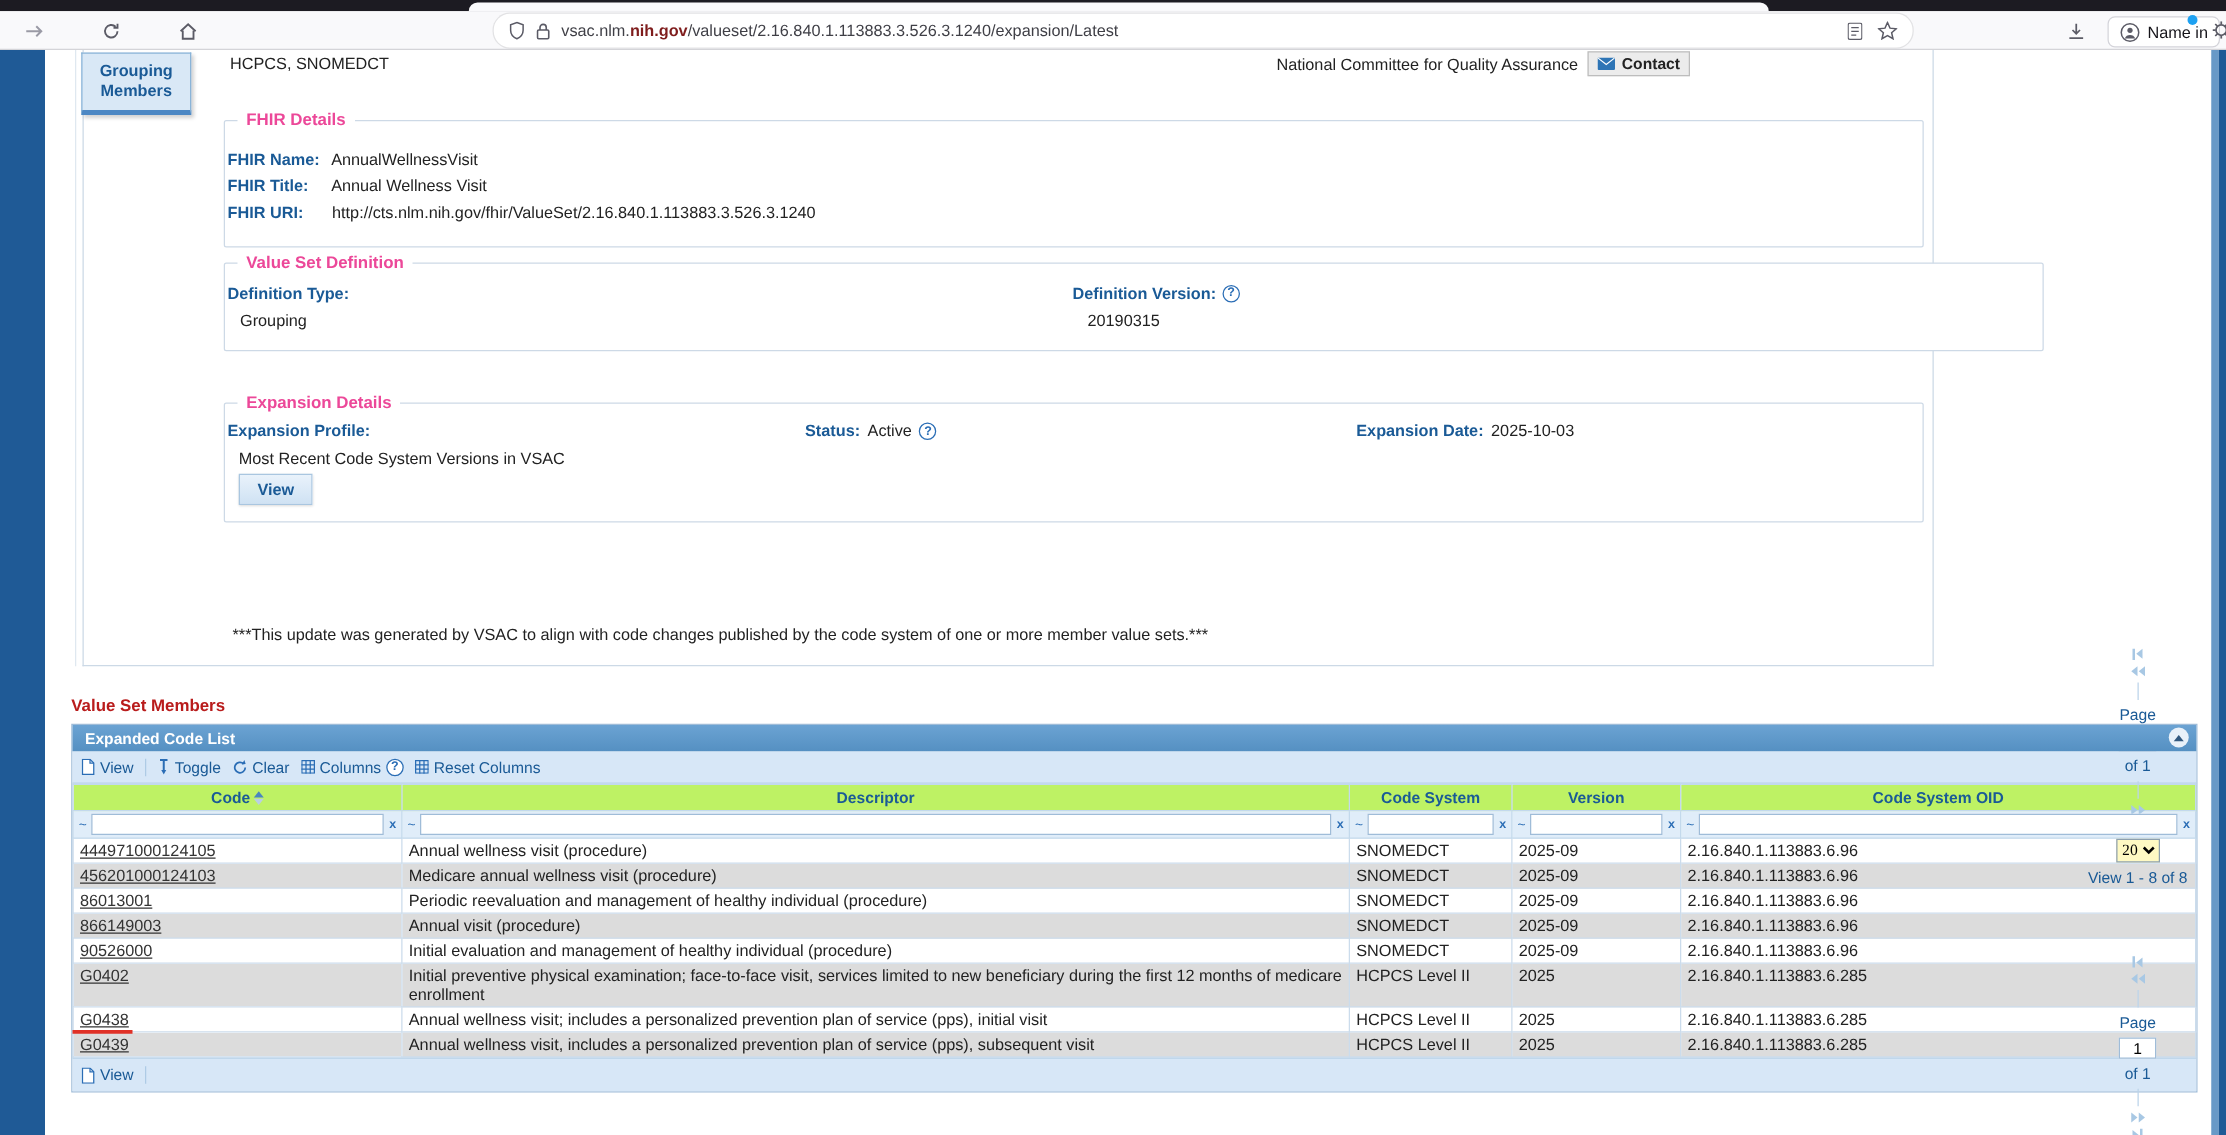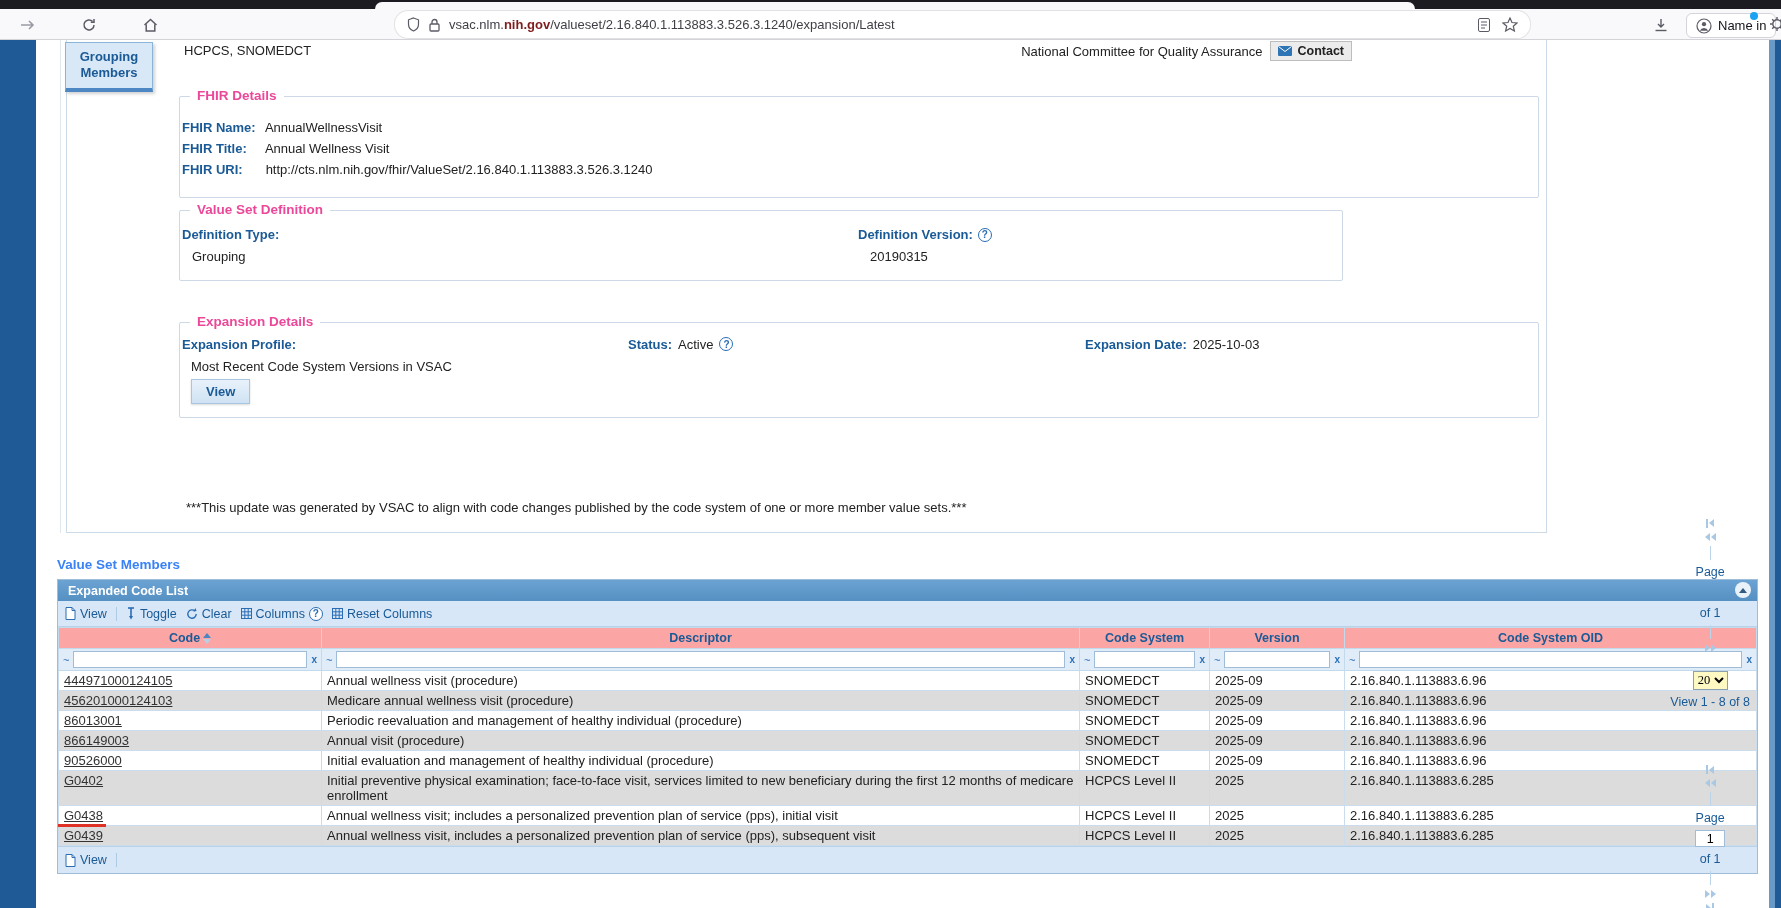--- a/index.html
+++ b/index.html
@@ -34,49 +34,49 @@
             box-shadow:2px 2px 3px rgba(0,0,0,.18);
             text-align:center; color:#1a5a96; font-weight:bold; font-size:13px; line-height:16px; }
 
   .hcpcs-line { position:absolute; left:117px; top:3px; color:#222; }
   .steward-row { position:absolute; top:1px; right:194px; display:flex; align-items:center; gap:8px; }
   .contact-btn { display:flex; align-items:center; gap:5px; padding:2px 7px; background:#ececec; border:1px solid #bdbdbd; font-weight:bold; font-size:12.5px; color:#222; cursor:pointer; }
 
   .fs { position:absolute; border:1px solid #cdd9e6; border-radius:2px; background:#fff; }
   .fs-legend { position:absolute; top:-9px; left:10px; background:#fff; padding:0 7px; color:#ec4899; font-weight:bold; font-size:13.5px; }
   .fs-fhir { left:112px; top:56px;  width:1360px; height:102px; }
-  .fs-def  { left:112px; top:170px; width:1164px; height:71px;  }
+  .fs-def  { left:112px; top:170px; width:1456px; height:71px;  }
   .fs-exp  { left:112px; top:282px; width:1360px; height:96px;  }
 
   .fhir-rows { padding:20px 0 0 2px; }
   .fhir-row { line-height:21px; }
   .lbl { color:#1a5a96; font-weight:bold; }
   .fhir-row .lbl { display:inline-block; width:80px; }
 
   .def-type-lbl { position:absolute; left:2px;  top:16px; }
   .def-type-val { position:absolute; left:12px; top:38px; }
   .def-ver-lbl  { position:absolute; left:678px; top:16px; display:flex; align-items:center; gap:5px; }
   .def-ver-val  { position:absolute; left:690px; top:38px; }
 
   .exp-prof-lbl { position:absolute; left:2px;  top:14px; }
   .exp-prof-val { position:absolute; left:11px; top:36px; }
   .exp-view-btn { position:absolute; left:11px; top:56px; padding:4px 14px;
                   background:linear-gradient(#e9f2fb,#cfe2f3); border:1px solid #a9c6e0;
                   color:#1a5a96; font-weight:bold; font-size:13px; cursor:pointer; box-shadow:0 1px 2px rgba(0,0,0,.15); }
-  .exp-status   { position:absolute; left:448px; top:14px; display:flex; align-items:flex-start; gap:6px; }
+  .exp-status   { position:absolute; left:464px; top:14px; display:flex; align-items:flex-end; gap:6px; }
   .exp-date     { position:absolute; left:905px; top:14px; display:flex; align-items:center; gap:6px; }
   .plain { color:#222; font-weight:normal; }
 
   .qmark { width:14px; height:14px; border:1px solid #2a6db5; border-radius:50%; background:#fff;
            color:#2a6db5; font-size:10px; font-weight:bold; display:inline-flex; align-items:center; justify-content:center; }
 
   .update-note { position:absolute; left:119px; top:460px; color:#222; }
 
   
-  .members-heading { position:absolute; left:57px; top:557px; font-weight:bold; font-size:13.5px; color:#3b82f6; }
+  .members-heading { position:absolute; left:57px; top:557px; font-weight:bold; font-size:13.5px; color:#b91c1c; }
   .grid { position:absolute; left:57px; top:579px; width:1701px; border:1px solid #9fbcd8; background:#fff; }
   .grid-title { position:relative; height:21px; background:linear-gradient(#6ba3d3,#5590c2); color:#fff; font-weight:bold; font-size:12.5px; display:flex; align-items:center; padding:0 10px; }
   .collapse-btn { position:absolute; right:6px; top:2px; width:16px; height:16px; border-radius:50%; background:#e9f1f9; display:flex; align-items:center; justify-content:center; cursor:pointer; }
   .collapse-tri { width:0; height:0; border-left:4px solid transparent; border-right:4px solid transparent; border-bottom:5px solid #33597f; }
 
   .grid-toolbar, .grid-bottombar { height:26px; background:#d7e7f7; display:flex; align-items:center; padding:0 7px; gap:9px; color:#1a5a96; font-size:12.5px; }
   .grid-toolbar { border-bottom:1px solid #b9d2e8; }
   .grid-bottombar { border-top:1px solid #b9d2e8; height:27px; }
   .tool { display:inline-flex; align-items:center; gap:4px; cursor:pointer; color:#1a5a96; }
   .tool-sep { width:1px; height:14px; background:#aecbe5; }
@@ -84,21 +84,21 @@
   .pager { margin-left:auto; display:flex; align-items:center; gap:5px; color:#1a5a96;flex-direction:column; }
   .nav { display:inline-flex; align-items:center; gap:1px; padding:0 2px; cursor:pointer; }
   .tri-r { width:0; height:0; border-top:4px solid transparent; border-bottom:4px solid transparent; border-left:5px solid #a8c8e4; }
   .tri-l { width:0; height:0; border-top:4px solid transparent; border-bottom:4px solid transparent; border-right:5px solid #a8c8e4; }
   .nbar { width:2px; height:9px; background:#a8c8e4; }
   .psep { width:1px; height:14px; background:#bcd4ea; margin:0 3px; }
   .page-input { width:30px; height:17px; border:1px solid #9fbcd8; text-align:center; font-size:12.5px; font-family:"Liberation Sans",sans-serif; }
   .size-select { height:19px; font-size:12.5px; border:1px solid #8ea0ae; background:#fef9c3; font-family:Liberation Serif, serif; }
 
   table.members { width:100%; border-collapse:collapse; table-layout:fixed; font-size:13px; }
-  table.members th { background:#fca5a5; color:#1a5a96; font-weight:bold; font-size:12.5px; border:1px solid #c3d9ec; height:21px; text-align:center; }
+  table.members th { background:#bef264; color:#1a5a96; font-weight:bold; font-size:12.5px; border:1px solid #c3d9ec; height:21px; text-align:center; }
   .sortbox { display:inline-flex; flex-direction:column; margin-left:3px; vertical-align:middle; gap:1px; }
   .sort-up   { width:0; height:0; border-left:4px solid transparent; border-right:4px solid transparent; border-bottom:5px solid #4a86c0; }
   .sort-down { width:0; height:0; border-left:4px solid transparent; border-right:4px solid transparent; border-top:5px solid #b9cfe4; }
 
   tr.filter-row td { background:#e0edf9; border:1px solid #c3d9ec; padding:2px 4px; }
   .flt { display:flex; align-items:center; gap:4px; }
   .tilde { color:#2a6db5; font-size:11px; cursor:pointer; }
   .flt input { flex:1; height:17px; border:1px solid #9fbcd8; min-width:0; }
   .clr { color:#2a6db5; font-weight:bold; font-size:10px; cursor:pointer; }
 

